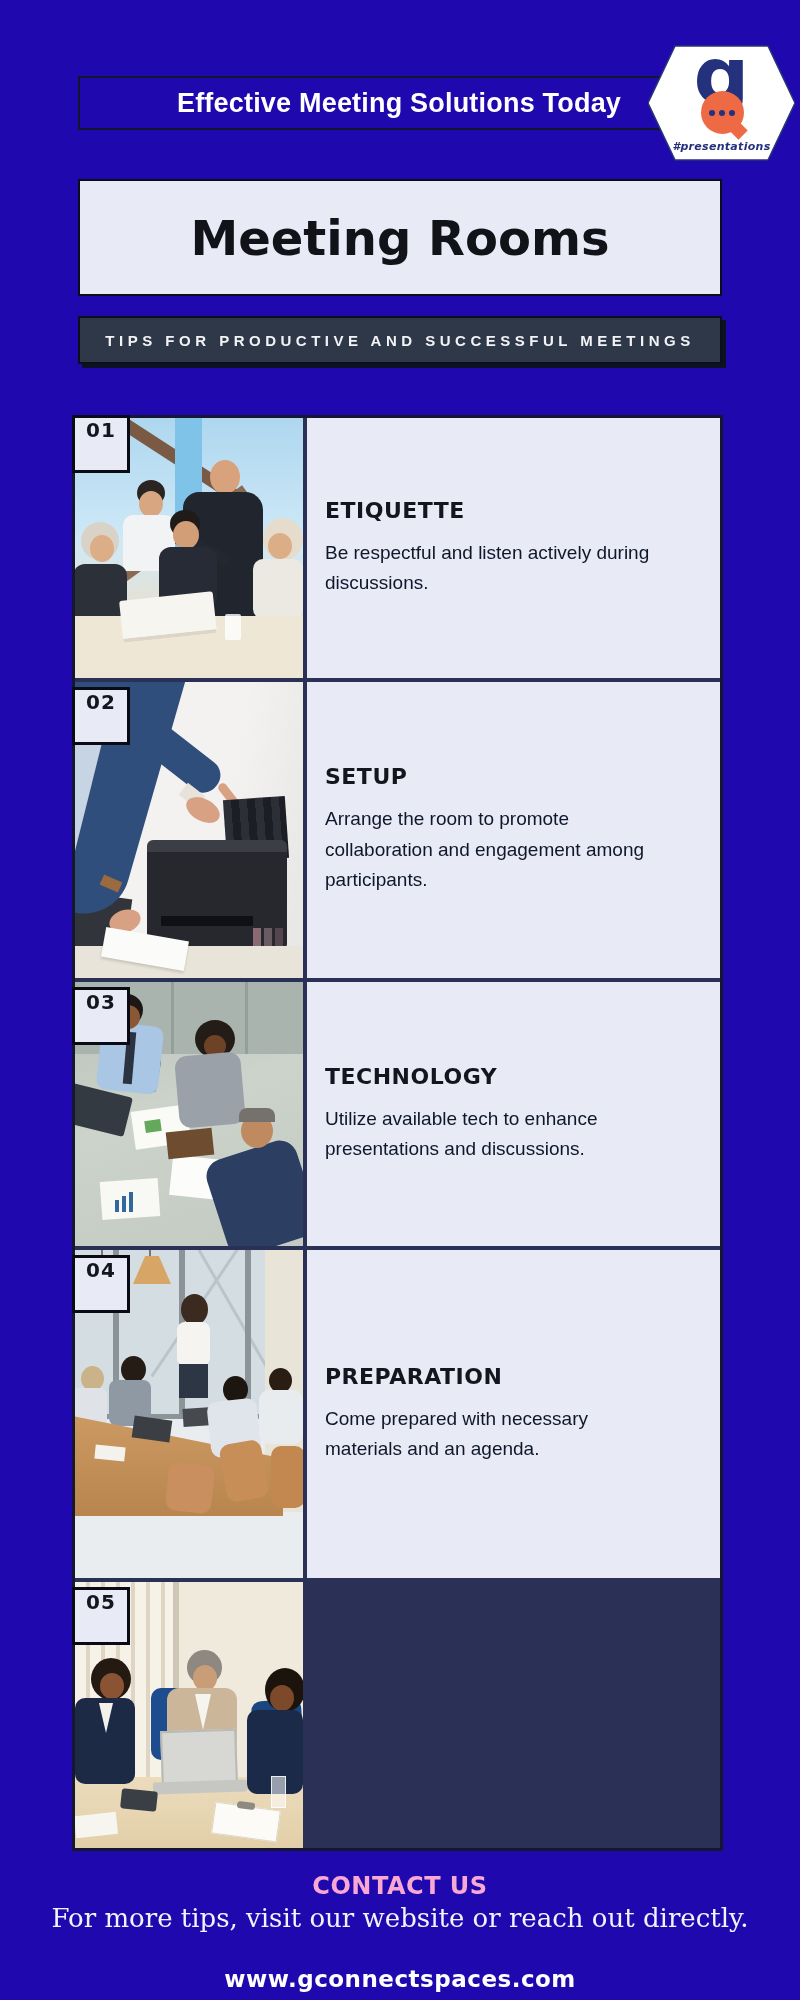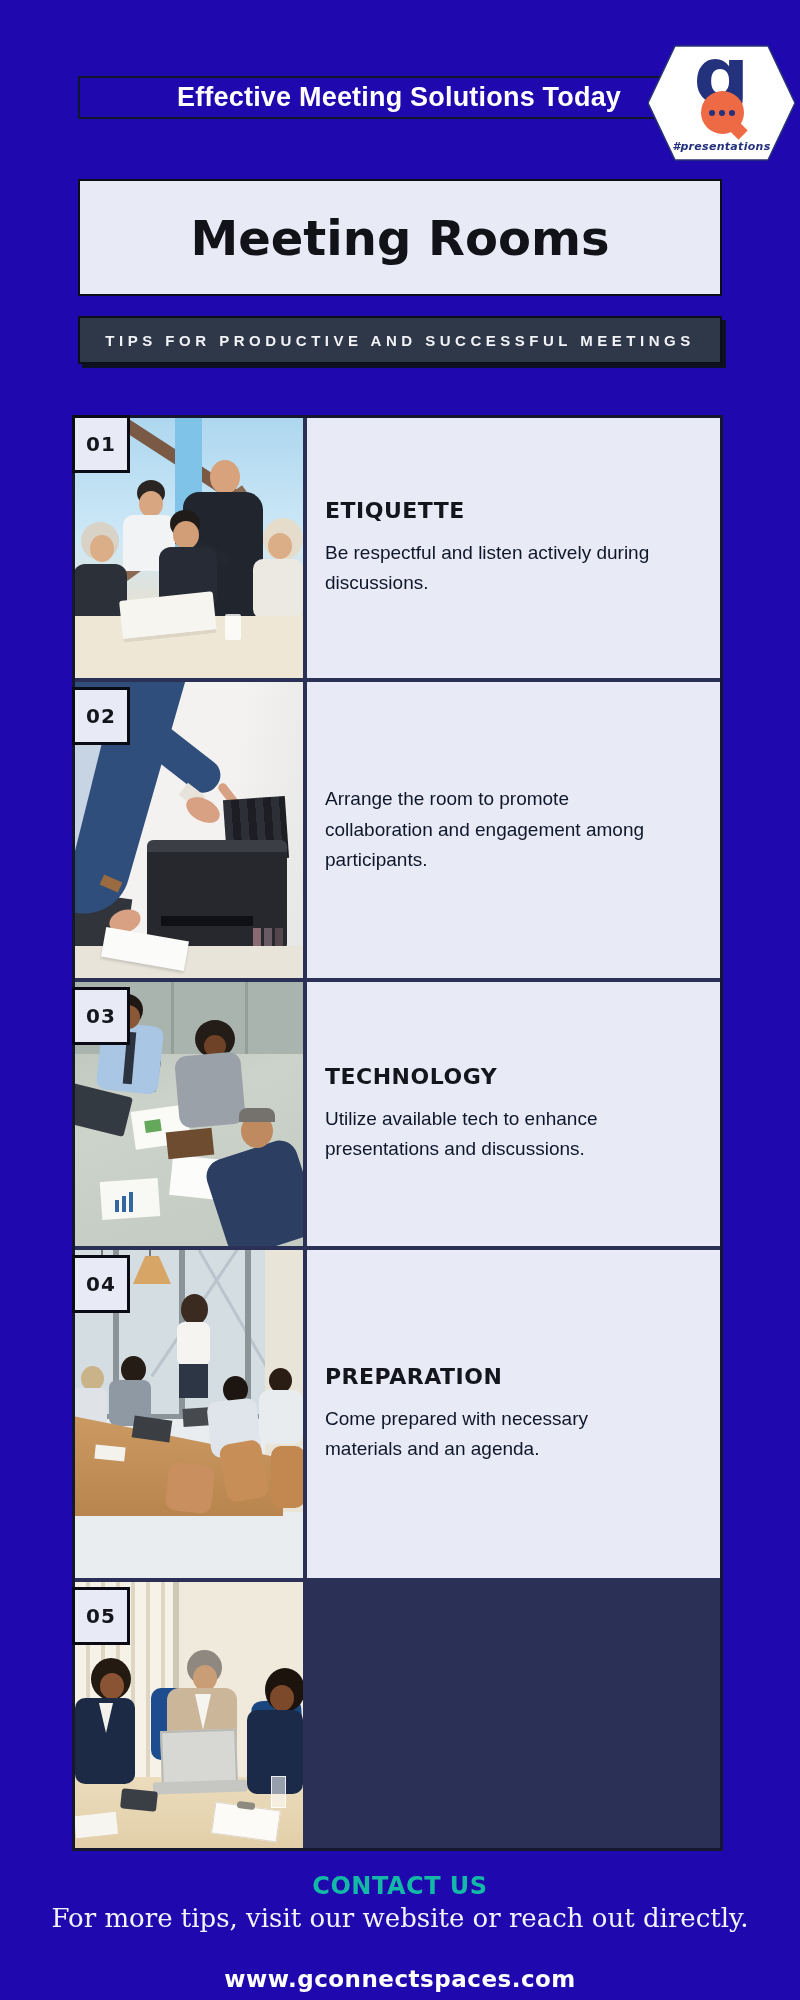--- a/index.html
+++ b/index.html
@@ -8,21 +8,21 @@
     position: relative;
     background: #1f09ae;
     font-family: "Liberation Sans", sans-serif;
     overflow: hidden;
   }
   .abs { position: absolute; }
   .c { border-radius: 50%; }
 
   
   .banner {
-    position:absolute; left:78px; top:76px; width:642px; height:43px;
+    position:absolute; left:78px; top:76px; width:642px; height:54px;
     border:2px solid #12152e; display:flex; align-items:center; justify-content:center;
   }
   .banner-text {
     color:#ffffff; font-weight:bold; font-size:27px; letter-spacing:0.2px;
     font-family:"Liberation Sans", sans-serif;
   }
 
   
   .logo { position:absolute; left:648px; top:44px; width:147px; height:118px; }
   .logo svg { position:absolute; left:0; top:0; }
@@ -74,31 +74,31 @@
   .tip-heading {
     font-family:"DejaVu Sans", sans-serif; font-weight:bold; font-size:22px;
     letter-spacing:0.5px; color:#15151d; margin-bottom:15px;
   }
   .tip-body {
     font-size:19px; line-height:1.6; color:#0f172a; white-space:pre-line;
   }
   .badge {
     position:absolute; left:-3px; width:58px; height:58px; z-index:5;
     background:#e8eaf6; border:3px solid #0b0b16;
-    display:flex; align-items:center; justify-content:center;
+    display:flex; justify-content:center;
     font-family:"DejaVu Sans", sans-serif; font-weight:bold; font-size:20px;
     letter-spacing:1px; color:#15151d;
   }
   .badge-top { top:-3px; }
   .badge-low { top:5px; }
 
   
   .footer-contact {
     position:absolute; left:0; width:100%; top:1872px; text-align:center;
-    font-family:"DejaVu Sans", sans-serif; font-weight:bold; font-size:24px; color:#14b8a6;
+    font-family:"DejaVu Sans", sans-serif; font-weight:bold; font-size:24px; color:#f9a8d4;
     letter-spacing:0.5px;
   }
   .footer-line {
     position:absolute; left:0; width:100%; top:1903px; text-align:center;
     font-family:"DejaVu Serif", serif; font-size:26px; color:#f4f2fb;
   }
   .footer-url {
     position:absolute; left:0; width:100%; top:1966px; text-align:center;
     font-family:"DejaVu Sans", sans-serif; font-weight:bold; font-size:23px; color:#ffffff;
     letter-spacing:0.5px;
@@ -186,20 +186,21 @@
       <div class="abs" style="left:178px;top:246px;width:8px;height:18px;background:#8a6a72;"></div>
       <div class="abs" style="left:189px;top:246px;width:8px;height:18px;background:#6a5a64;"></div>
       <div class="abs" style="left:200px;top:246px;width:8px;height:18px;background:#55464e;"></div>
       <div class="abs" style="left:0;top:264px;width:228px;height:32px;background:#e9e4da;"></div>
       <div class="abs" style="left:28px;top:252px;width:84px;height:30px;background:#fbfbf9;transform:rotate(10deg);box-shadow:0 2px 3px rgba(0,0,0,0.15);"></div>
     </div>
     <div class="badge badge-low">
       <span>02</span>
     </div>
     <div class="panel">
+      <div class="tip-heading">SETUP</div>
       <div class="tip-body">Arrange the room to promote
 collaboration and engagement among
 participants.</div>
     </div>
   </div>
 
   <div class="row" style="height:264px;">
     <div class="photo" style="background:linear-gradient(160deg,#b6bfb7 0%,#ccd3cb 45%,#c2cac1 100%);" aria-label="overhead view of a team reviewing charts and laptops at a glass table">
       <div class="abs" style="left:0;top:0;width:228px;height:72px;background:#a9b4ae;"></div>
       <div class="abs" style="left:96px;top:0;width:3px;height:72px;background:#93a09a;"></div>

